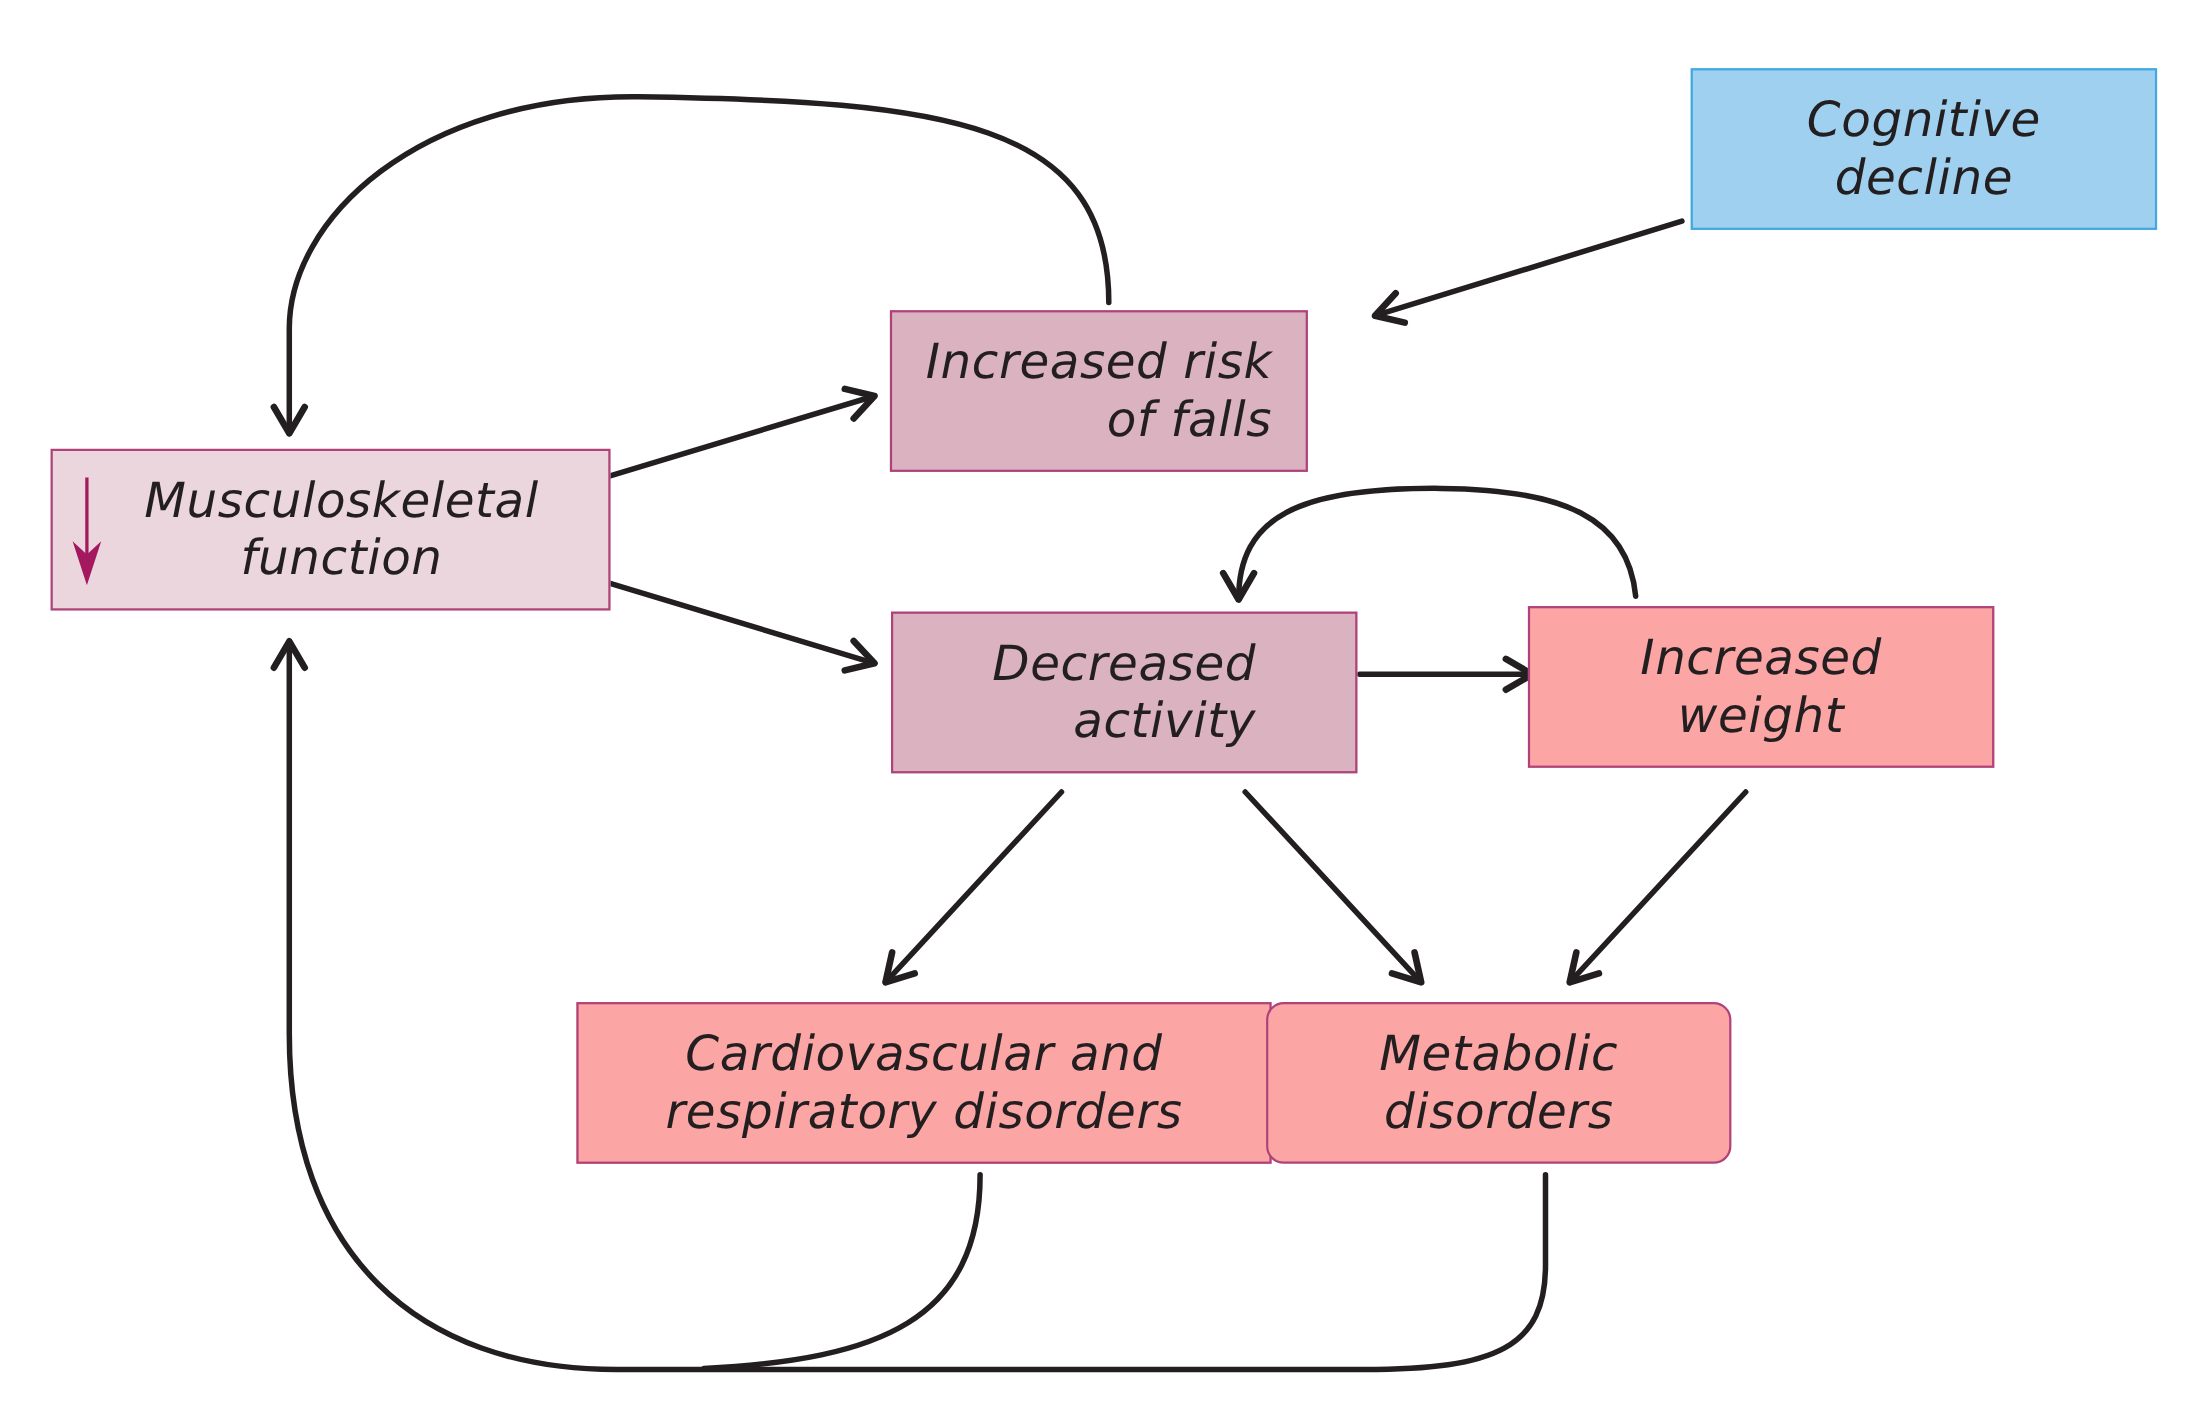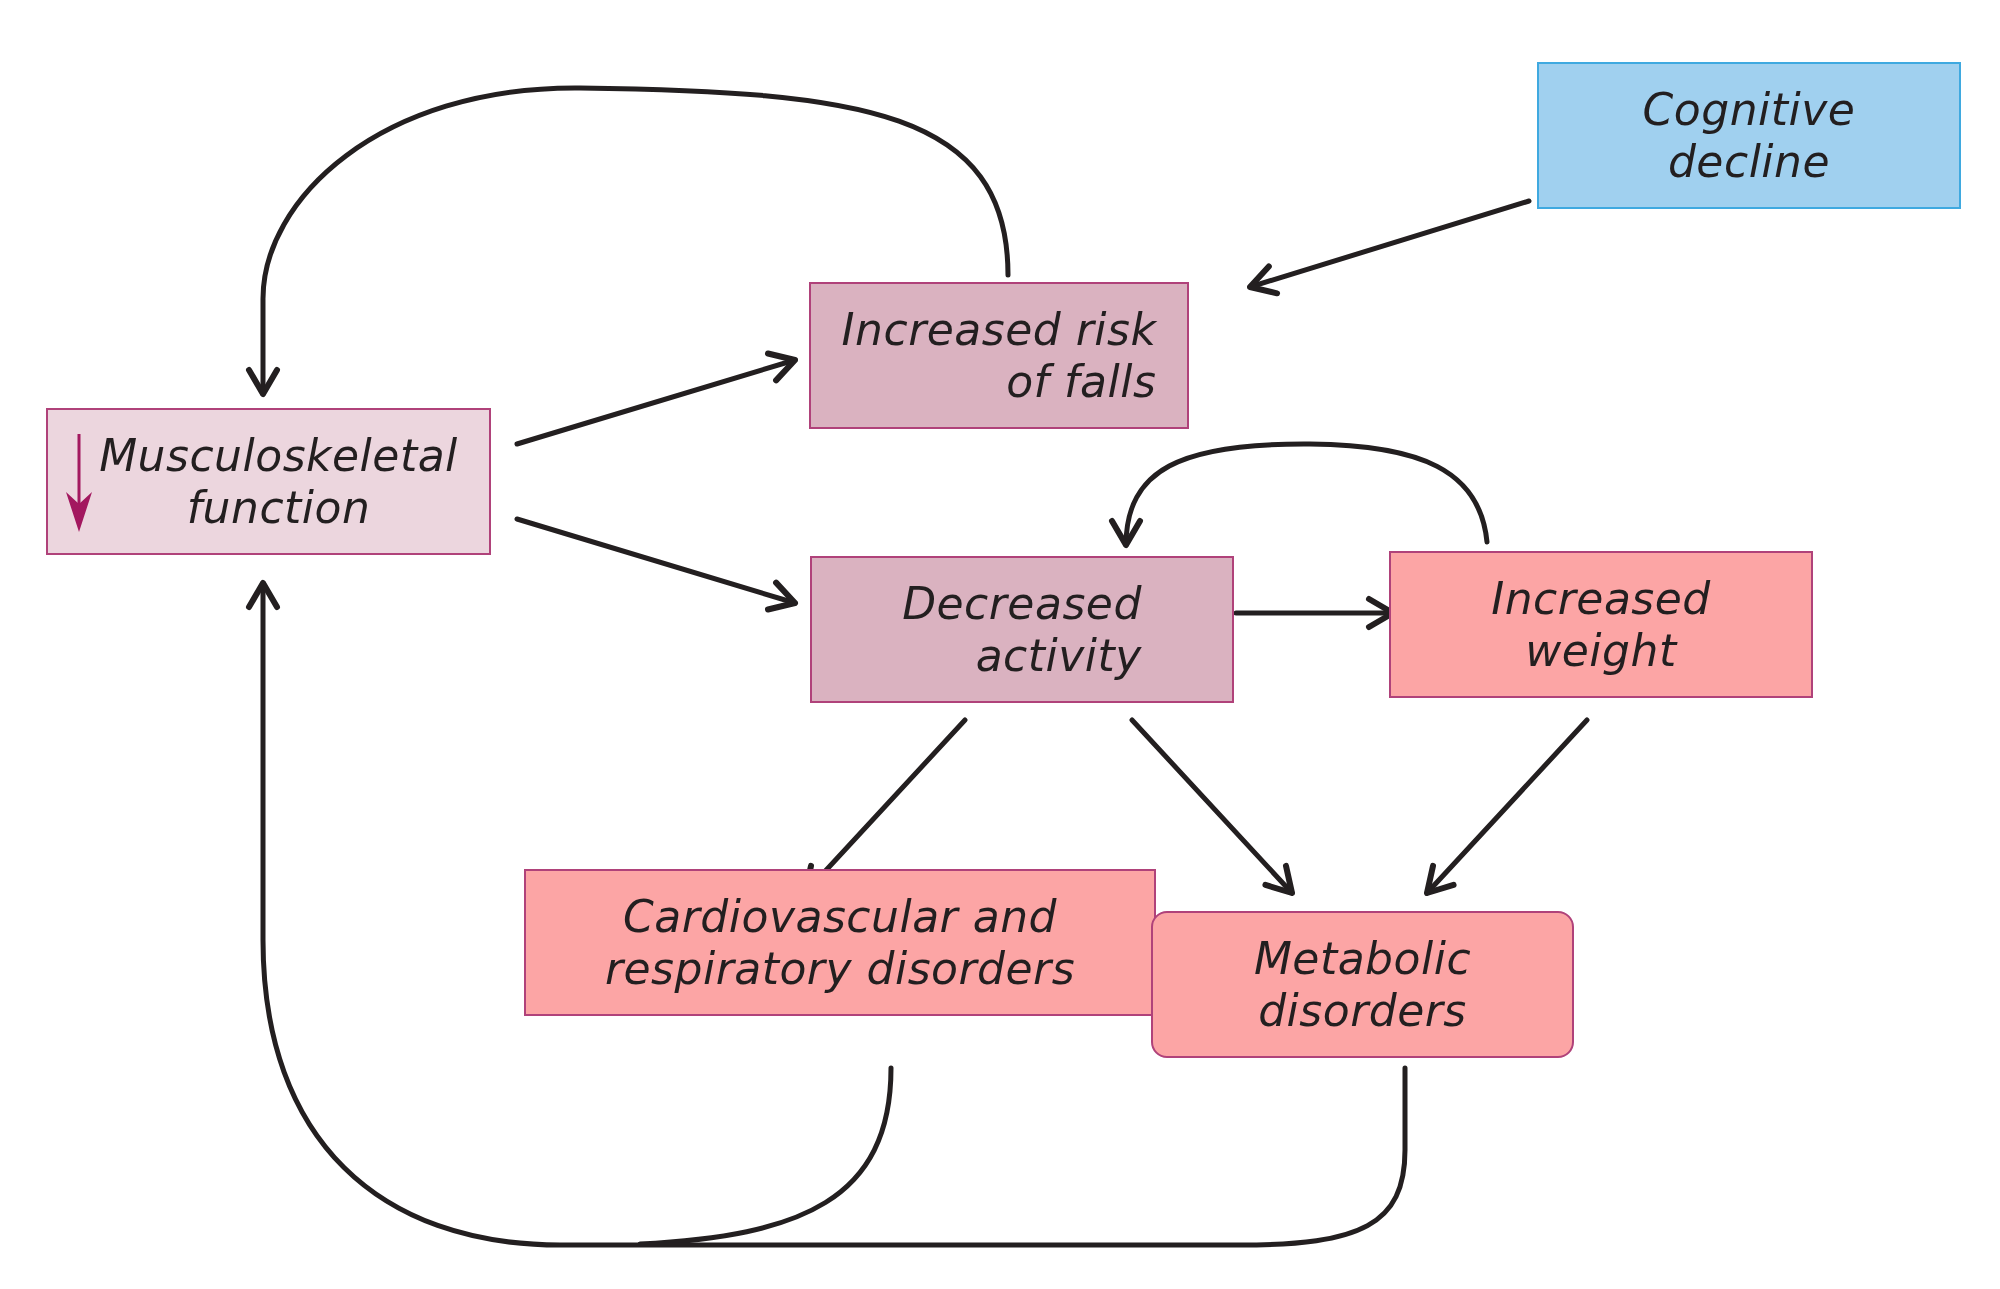--- a/index.html
+++ b/index.html
@@ -7,26 +7,26 @@
          font-family: "DejaVu Sans", sans-serif; }
   #arrows { position: absolute; left: 0; top: 0; width: 2000px; height: 1289px; }
   .node { position: absolute; box-sizing: border-box; border: 2px solid #b0427a;
           display: flex; align-items: center; justify-content: center; text-align: center;
           color: #231f20; font-size: 44px; line-height: 52px; letter-spacing: 0.5px; font-style: italic; }
   .node .label { white-space: pre-line; }
   .light { background: #ecd6de; }
   .mid { background: #dab2c0; }
   .dark { background: #fca5a5; }
   .blue { background: #a0d0ef; border-color: #3fa9e0; }
-  #n-musculo { left: 46px; top: 408px; width: 445px; height: 147px; padding-left: 20px; }
+  #n-musculo { left: 46px; top: 408px; width: 509px; height: 147px; padding-left: 20px; }
   #n-falls { left: 809px; top: 282px; width: 380px; height: 147px; text-align: right; }
   #n-cognitive { left: 1537px; top: 62px; width: 424px; height: 147px; }
   #n-activity { left: 810px; top: 556px; width: 424px; height: 147px; text-align: right; }
   #n-weight { left: 1389px; top: 551px; width: 424px; height: 147px; }
-  #n-cardio { left: 524px; top: 869px; width: 632px; height: 147px; }
+  #n-cardio { left: 524px; top: 911px; width: 632px; height: 147px; }
   #n-metabolic { left: 1151px; top: 911px; width: 423px; height: 147px; border-radius: 16px; }
   .down-marker { position: absolute; left: 16px; top: 22px; width: 30px; height: 100px; }
 </style>
 </head>
 <body>
 
 <svg id="arrows" viewBox="0 0 2000 1289">
   <defs>
     <marker id="ah" markerWidth="14" markerHeight="14" refX="11" refY="7" orient="auto" markerUnits="userSpaceOnUse" viewBox="0 0 14 14">
       <path d="M1,1 L11,7 L1,13" fill="none" stroke="#231f20" stroke-width="2.4" stroke-linecap="round" stroke-linejoin="round"></path>

